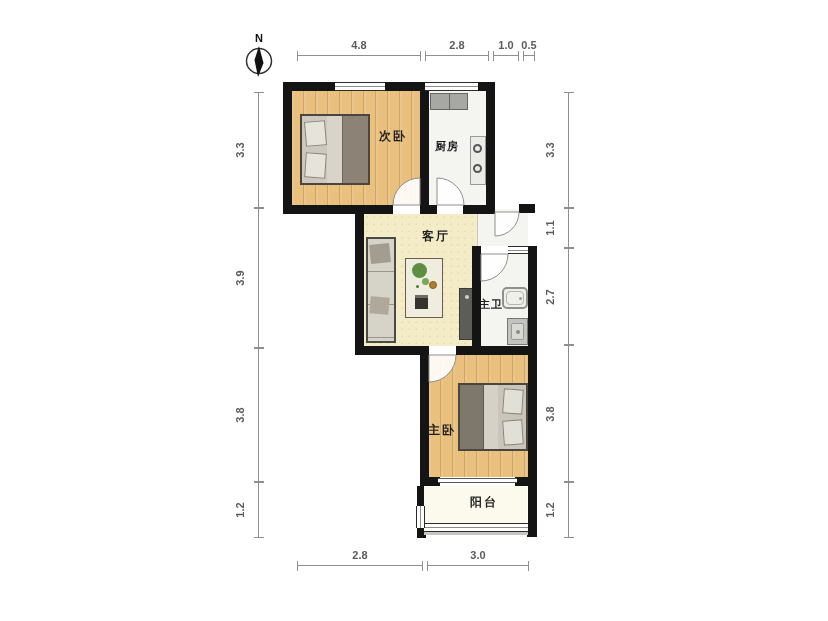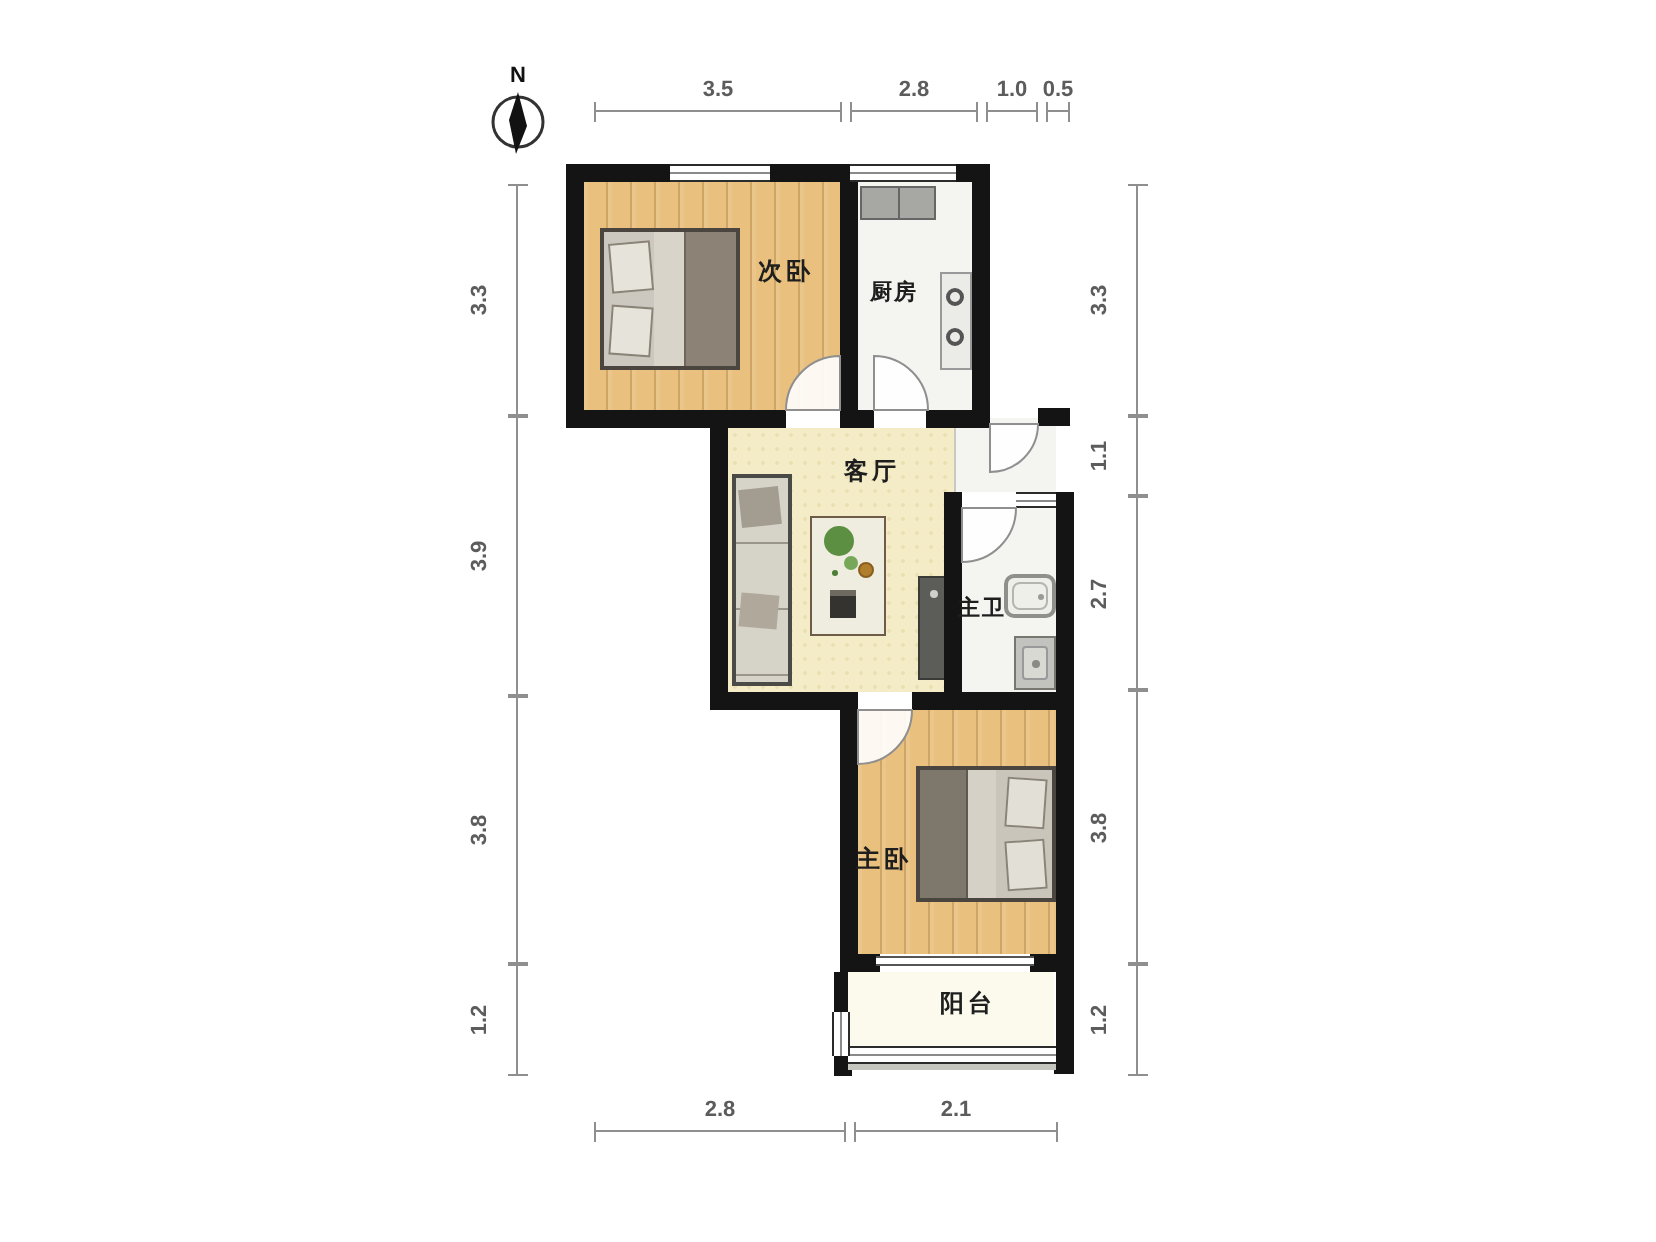--- a/index.html
+++ b/index.html
@@ -143,37 +143,37 @@
 
   <div>
     <span class="compass-n" style="left:259px;top:38px;">N</span>
     <svg width="34" height="38" style="position:absolute;left:243px;top:44px;">
       <circle cx="16" cy="17" r="12.5" fill="none" stroke="#333" stroke-width="1.5"></circle>
       <path d="M16,2 L20.5,19 L15,33 L11.5,16 Z" fill="#121212"></path>
     </svg>
   </div>
 
   <div class="dim-h" style="left:297px;top:55px;width:124px;">
-      <span class="dim-label">3.5</span>
+      <span class="dim-label">4.8</span>
     </div>
   <div class="dim-h" style="left:425px;top:55px;width:64px;">
       <span class="dim-label">2.8</span>
     </div>
   <div class="dim-h" style="left:493px;top:55px;width:26px;">
       <span class="dim-label">1.0</span>
     </div>
   <div class="dim-h" style="left:523px;top:55px;width:12px;">
       <span class="dim-label">0.5</span>
     </div>
 
   <div class="dim-h" style="left:297px;top:565px;width:126px;">
       <span class="dim-label">2.8</span>
     </div>
   <div class="dim-h" style="left:427px;top:565px;width:102px;">
-      <span class="dim-label">2.1</span>
+      <span class="dim-label">3.0</span>
     </div>
 
   <div class="dim-v" style="left:258px;top:92px;height:116px;">
       <span class="dim-label">3.3</span>
     </div>
   <div class="dim-v" style="left:258px;top:208px;height:140px;">
       <span class="dim-label">3.9</span>
     </div>
   <div class="dim-v" style="left:258px;top:348px;height:134px;">
       <span class="dim-label">3.8</span>

